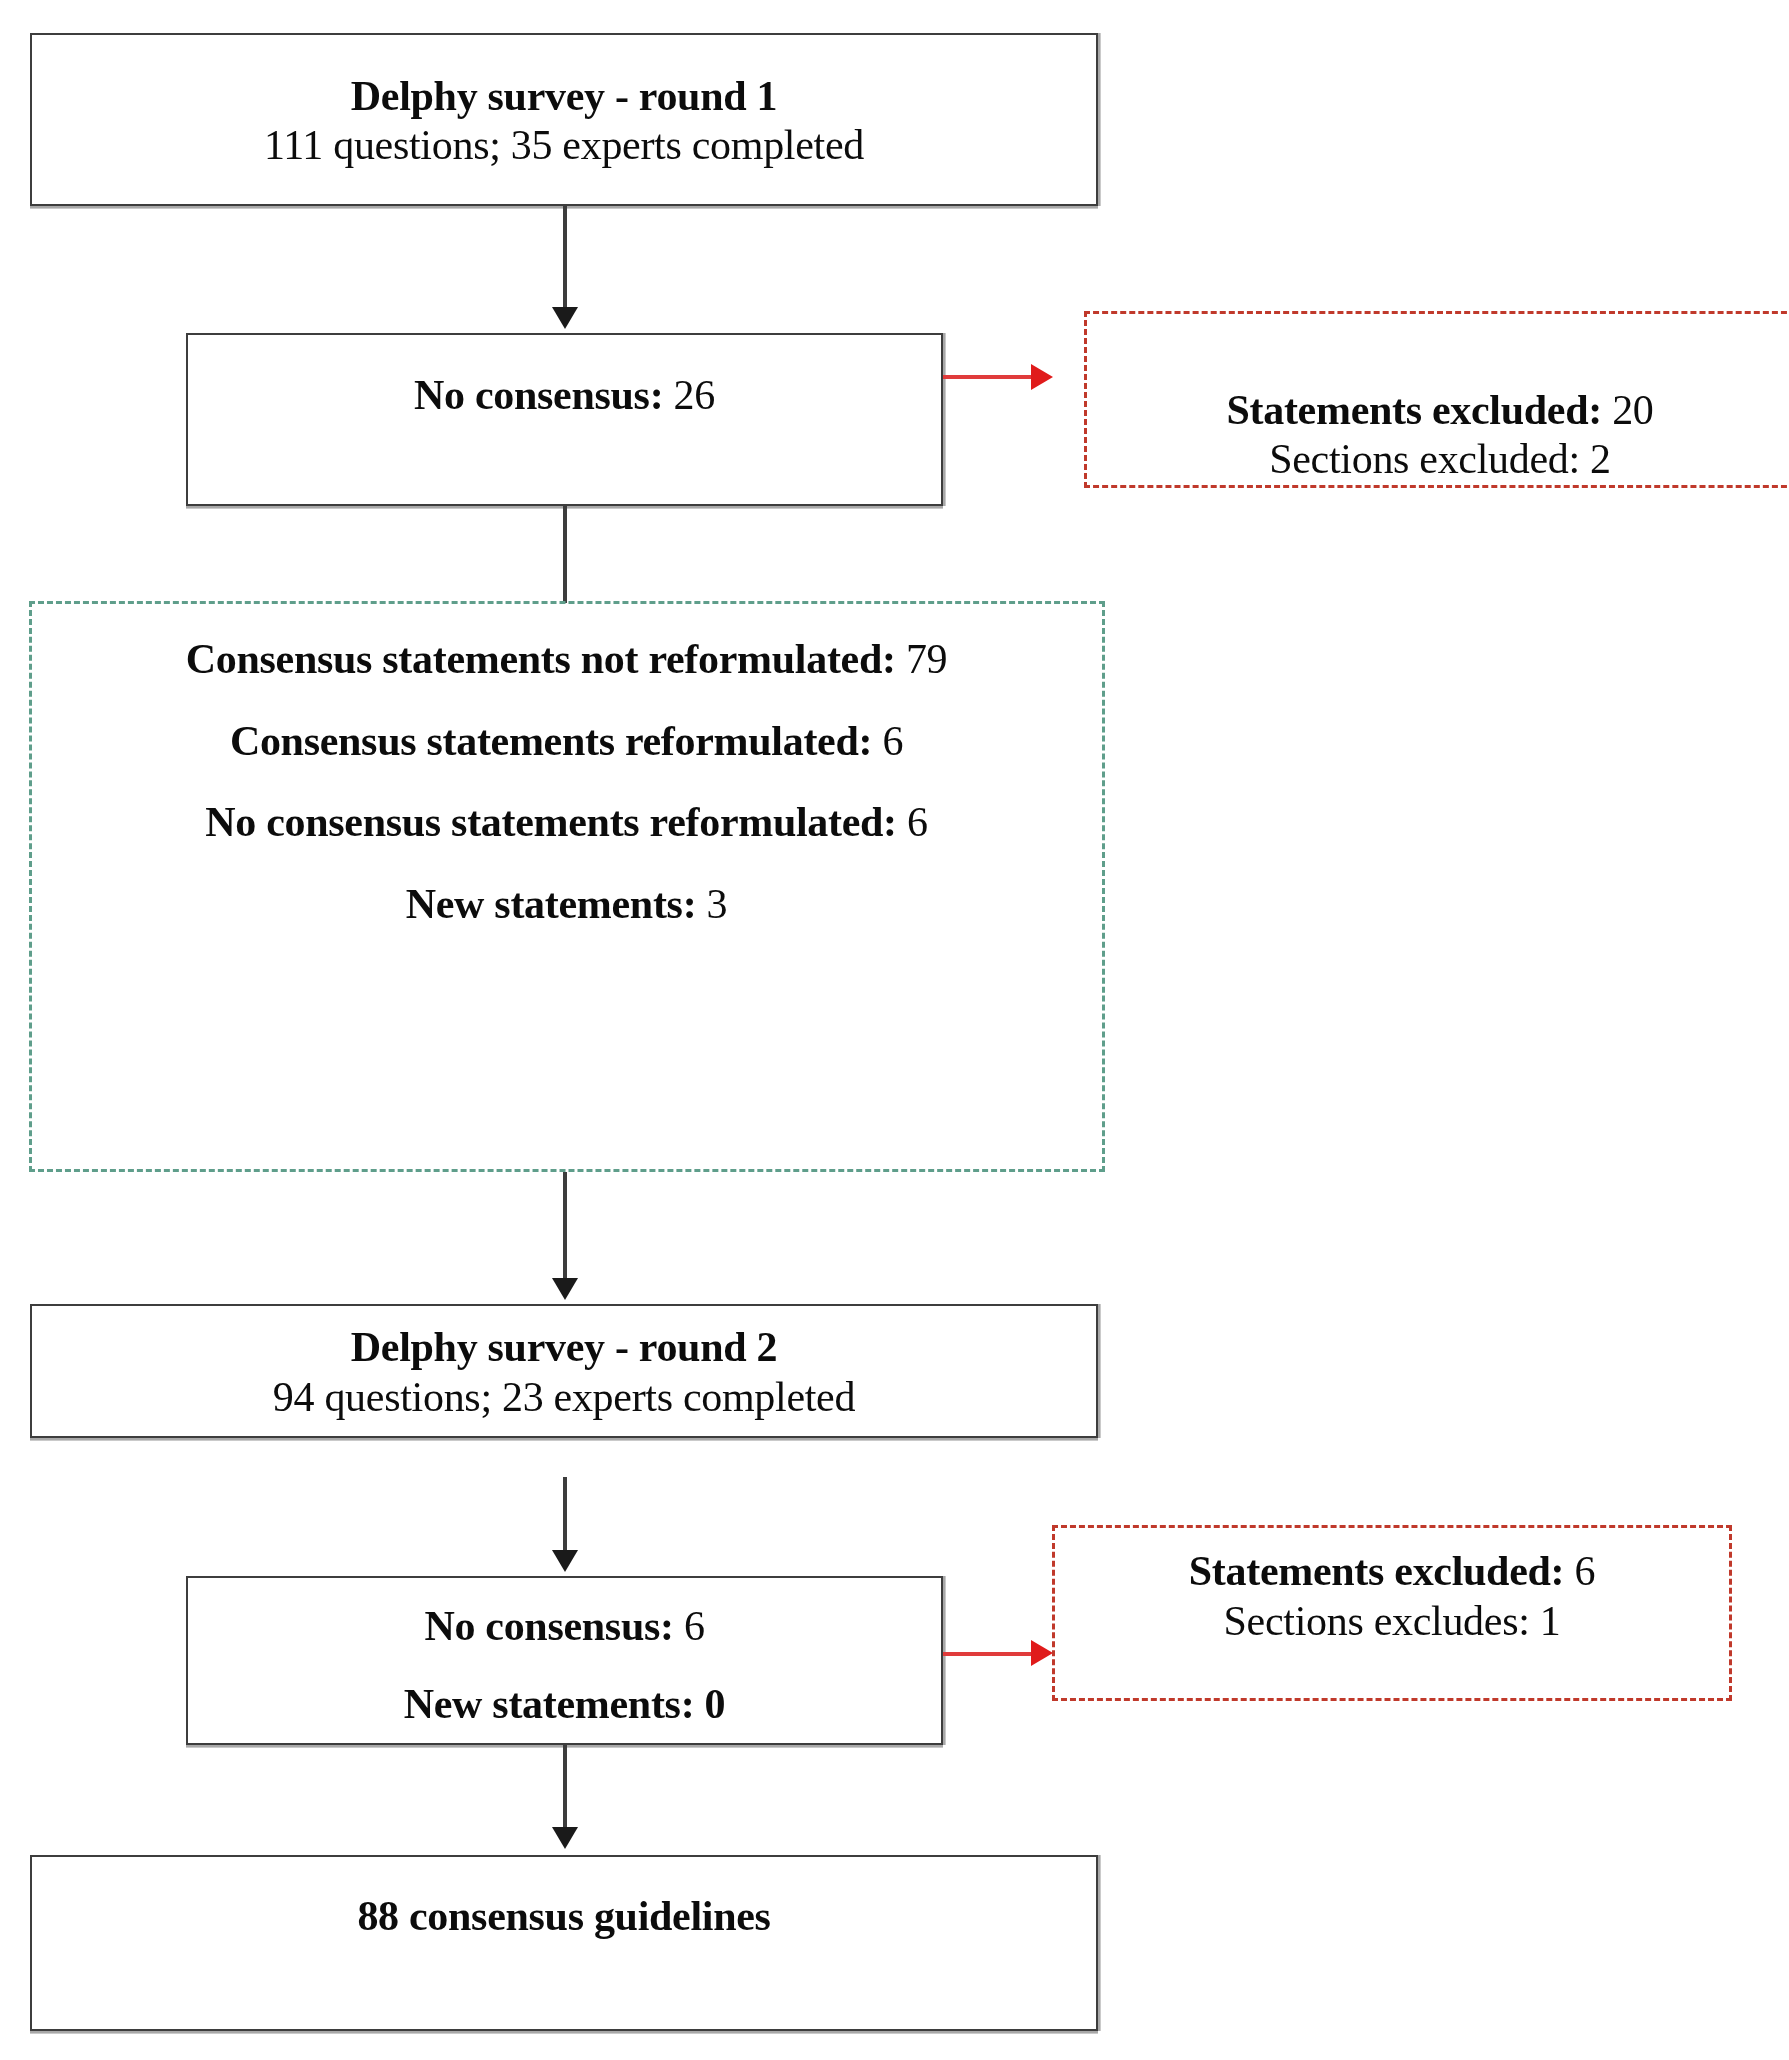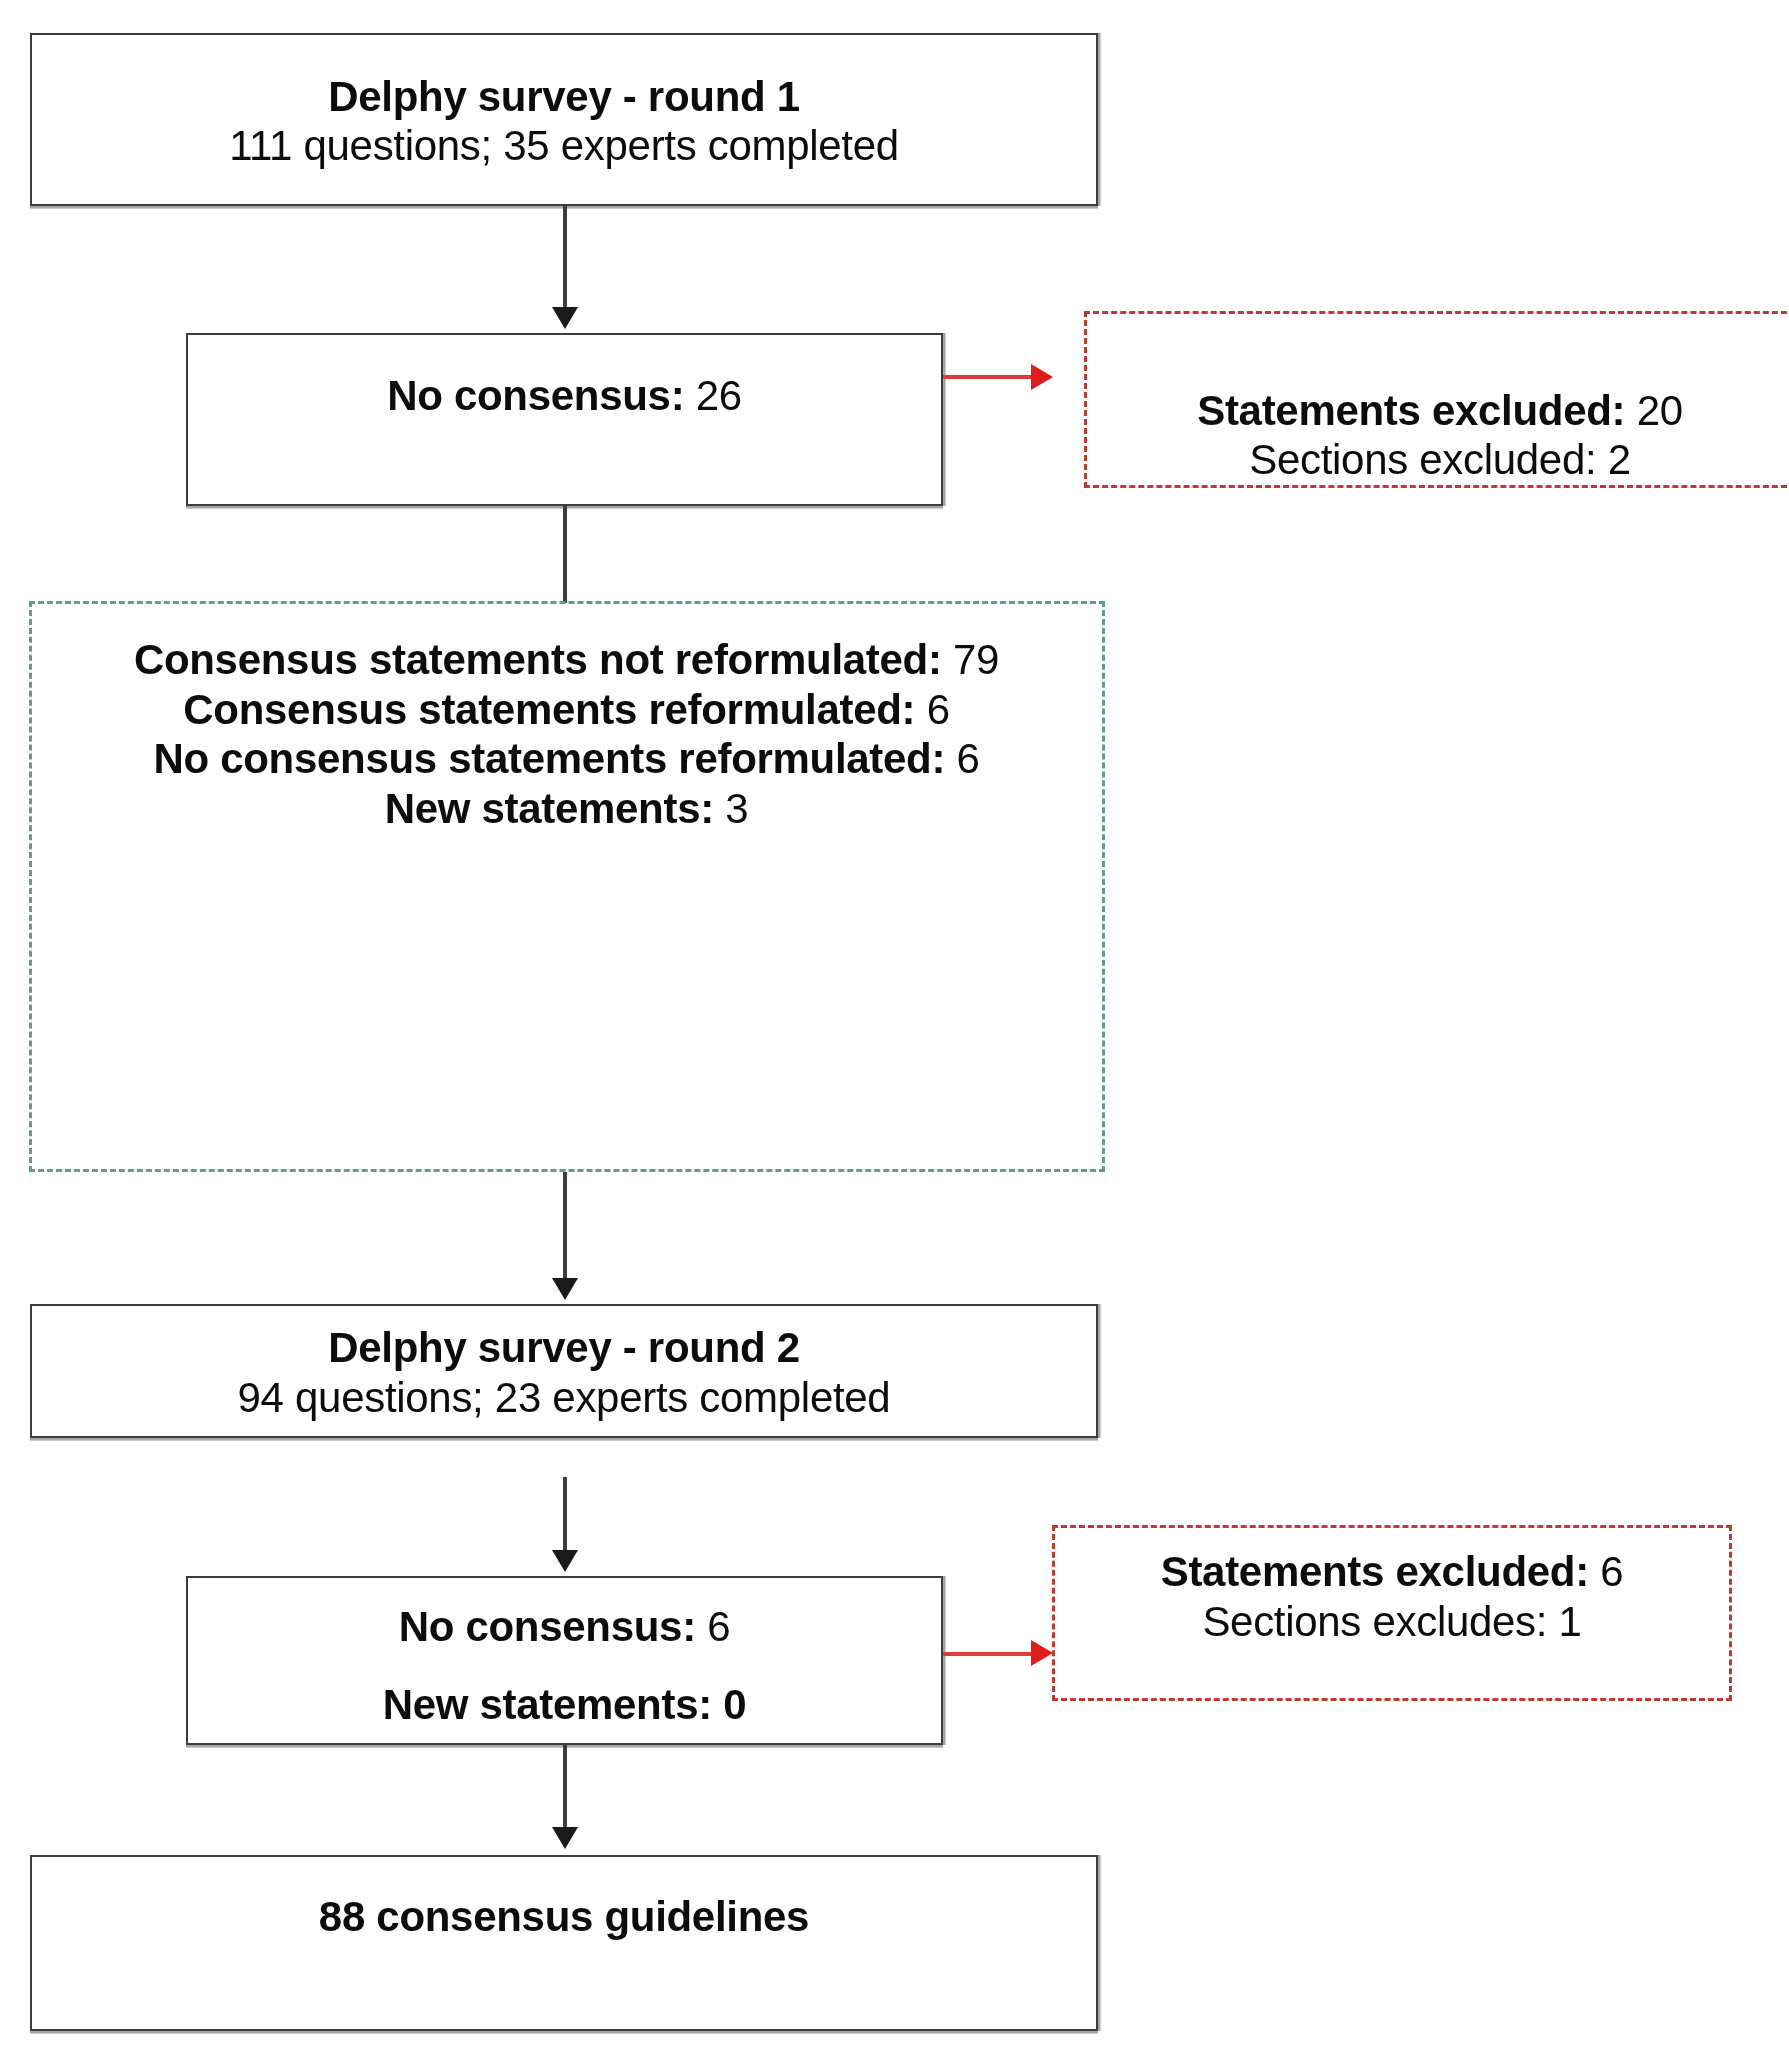--- a/index.html
+++ b/index.html
@@ -9,20 +9,21 @@
   }
   body {
     font-family: "Liberation Sans", sans-serif;
   }
   #canvas {
     position: relative;
     width: 1789px;
     height: 2061px;
     background: #ffffff;
     overflow: hidden;
+    font-family: Liberation Serif, serif;
   }
 
   
   .node {
     position: absolute;
     box-sizing: border-box;
     background: #ffffff;
     display: flex;
     flex-direction: column;
     align-items: center;
@@ -113,21 +114,21 @@
       <span class="val">20</span>
     </span>
     <span class="line">
       <span class="val">Sections excluded:</span>
       <span class="val">2</span>
     </span>
   </div>
 
   <div class="vline" style="left:563px; top:506px; height:97px;"></div>
 
-  <div class="node dashed-green" style="left:28.5px; top:601px; width:1076px; height:571px; justify-content:flex-start; padding-top:31px;">
+  <div class="node dashed-green" style="left:28.5px; top:601px; width:1076px; height:571px; justify-content:flex-start; padding-top:31px;gap:32px;">
     <span class="line" style="white-space:normal; padding:0 208px;">
       <span class="lbl">Consensus statements not reformulated:</span>
       <span class="val">79</span>
     </span>
     <span class="line" style="white-space:normal; padding:0 238px;">
       <span class="lbl">Consensus statements reformulated:</span>
       <span class="val">6</span>
     </span>
     <span class="line" style="white-space:normal; padding:0 212px;">
       <span class="lbl">No consensus statements reformulated:</span>

